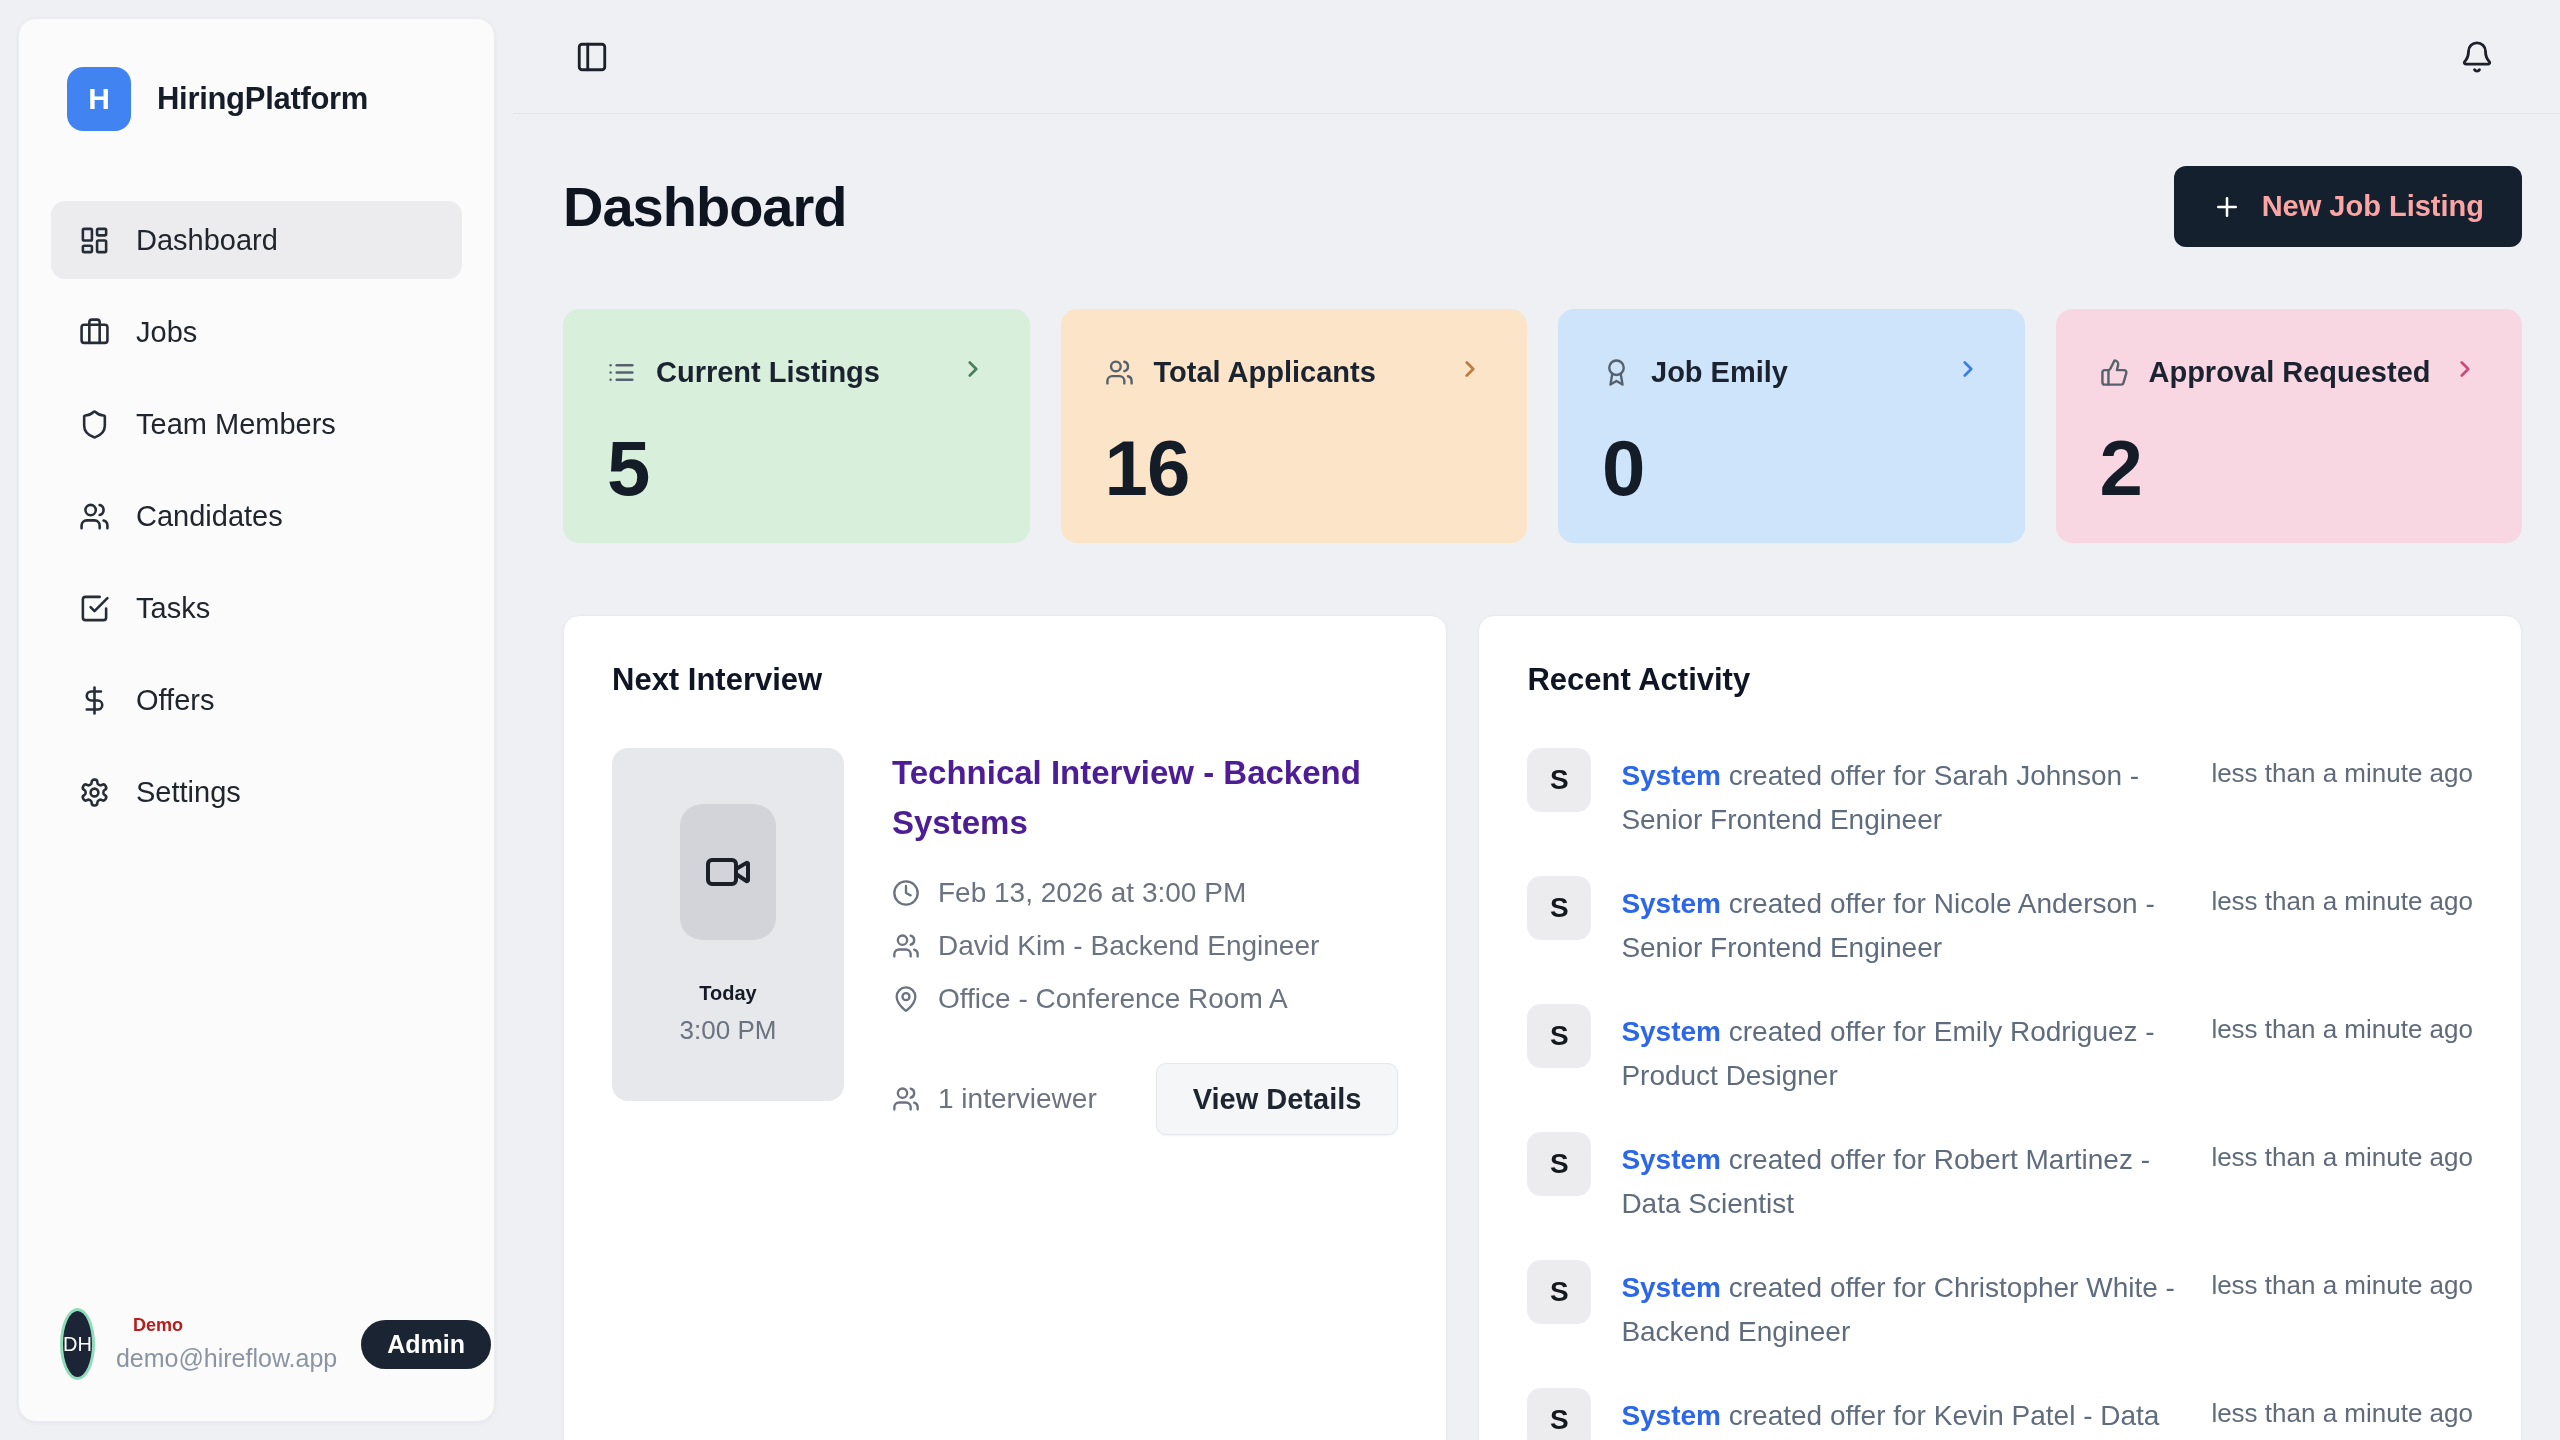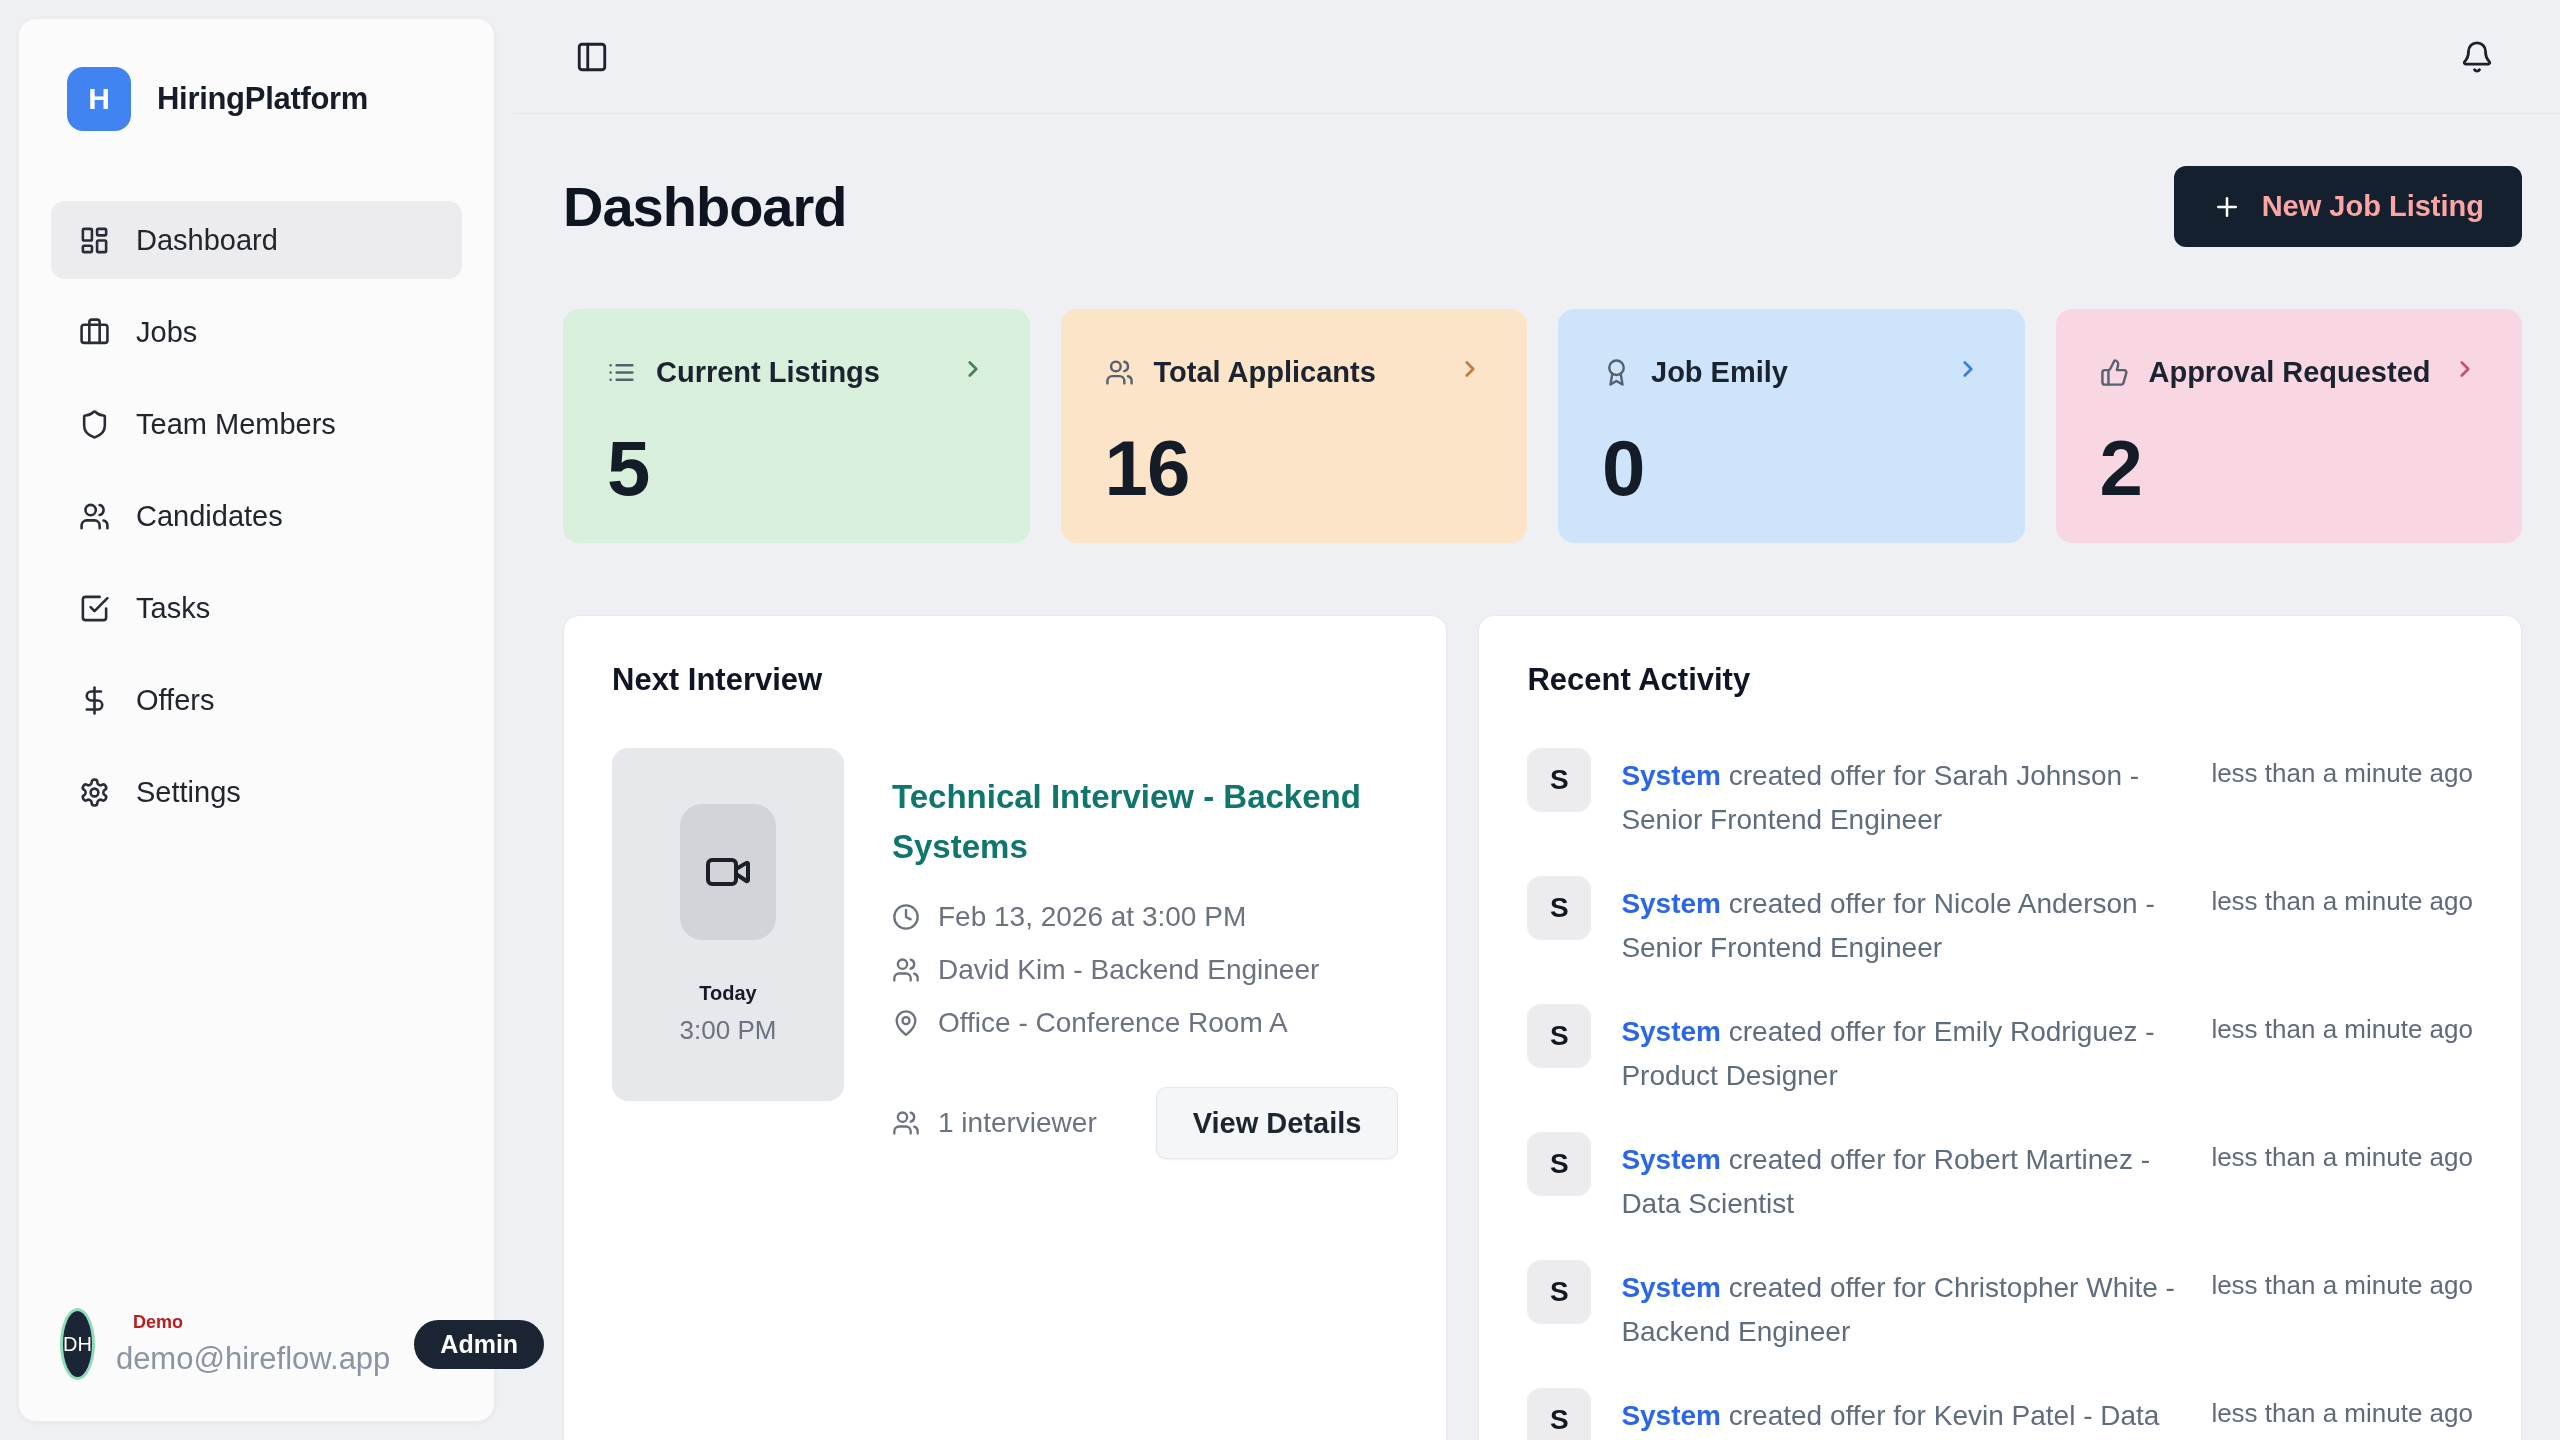--- a/index.html
+++ b/index.html
@@ -20,21 +20,21 @@
   .nav-item { height:78px; border-radius:14px; display:flex; align-items:center; gap:26px;
     padding:0 28px; font-size:29px; color:#21262e; cursor:pointer; }
   .nav-item.active { background:#ececee; }
   .nav-item svg { width:31px; height:31px; stroke:#272d37; flex:0 0 auto; }
   .side-footer { margin-top:auto; display:flex; align-items:center; gap:24px; padding:0 12px; }
   .avatar { width:66px; height:66px; border-radius:50%; background:#1b2536; color:#fff;
     font-size:20px; display:flex; align-items:center; justify-content:center;
     box-shadow:0 0 0 3px #8fdcba; }
   .user-meta { display:flex; flex-direction:column; gap:8px; }
   .user-name { font-size:18px; font-weight:700; color:#b91c1c;margin-left:17px; }
-  .user-email { font-size:31px; color:#8a94a3; }
+  .user-email { font-size:25px; color:#8a94a3; }
   .role-badge { margin-left:auto; background:#1a2433; color:#fff; font-size:25px; font-weight:700;
     border-radius:999px; padding:10px 26px; }
 
   
   .main { position:absolute; left:513px; top:0; right:0; bottom:0; display:flex; flex-direction:column; }
   .topbar { height:114px; flex:0 0 auto; display:flex; align-items:center; justify-content:space-between;
     padding:0 66px 0 62px; border-bottom:1px solid #e3e5ea; }
   .icon-btn { background:none; border:none; cursor:pointer; display:flex; }
   .icon-btn svg { width:34px; height:34px; stroke:#1c212b; }
 
@@ -67,21 +67,21 @@
 
   .ni-body { display:flex; gap:48px; margin-top:50px; }
   .ni-tile { width:232px; height:353px; flex:0 0 auto; background:#e7e8ec; border-radius:16px;
     display:flex; flex-direction:column; align-items:center; justify-content:center; }
   .ni-iconbox { width:96px; height:136px; border-radius:22px; background:#d2d4da;
     display:flex; align-items:center; justify-content:center; }
   .ni-iconbox svg { width:48px; height:48px; stroke:#1b2028; }
   .ni-day { margin-top:42px; font-size:20px; font-weight:700; color:#151b26; }
   .ni-time { margin-top:10px; font-size:26px; color:#6b7280; }
   .ni-info { flex:1; display:flex; flex-direction:column; }
-  .ni-title { font-size:33px; font-weight:700; color:#0f766e; line-height:1.5; max-width:580px;margin-top:24px; }
+  .ni-title { font-size:33px; font-weight:700; color:#4c1d95; line-height:1.5; max-width:580px; }
   .ni-meta { margin-top:30px; display:flex; flex-direction:column; gap:21px; }
   .meta-row { display:flex; align-items:center; gap:18px; font-size:28px; color:#6b7280; }
   .meta-row svg { width:28px; height:28px; stroke:#6b7280; flex:0 0 auto; }
   .ni-foot { margin-top:48px; display:flex; align-items:center; justify-content:space-between; }
   .ghost-btn { background:#f4f6f8; border:1px solid #e4e7ec; border-radius:10px; height:72px;
     padding:0 36px; font-size:29px; font-weight:600; color:#1d2530; font-family:inherit; cursor:pointer;
     box-shadow:0 1px 2px rgba(16,24,40,.05); }
 
   .activity-list { margin-top:50px; display:flex; flex-direction:column; gap:34px; }
   .activity-item { display:flex; gap:30px; }

